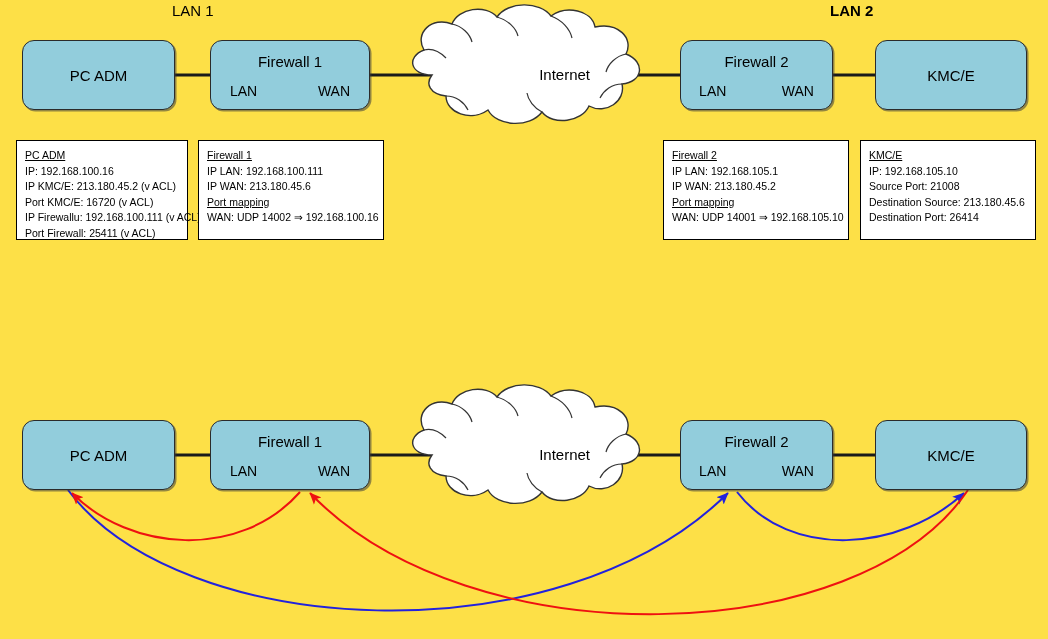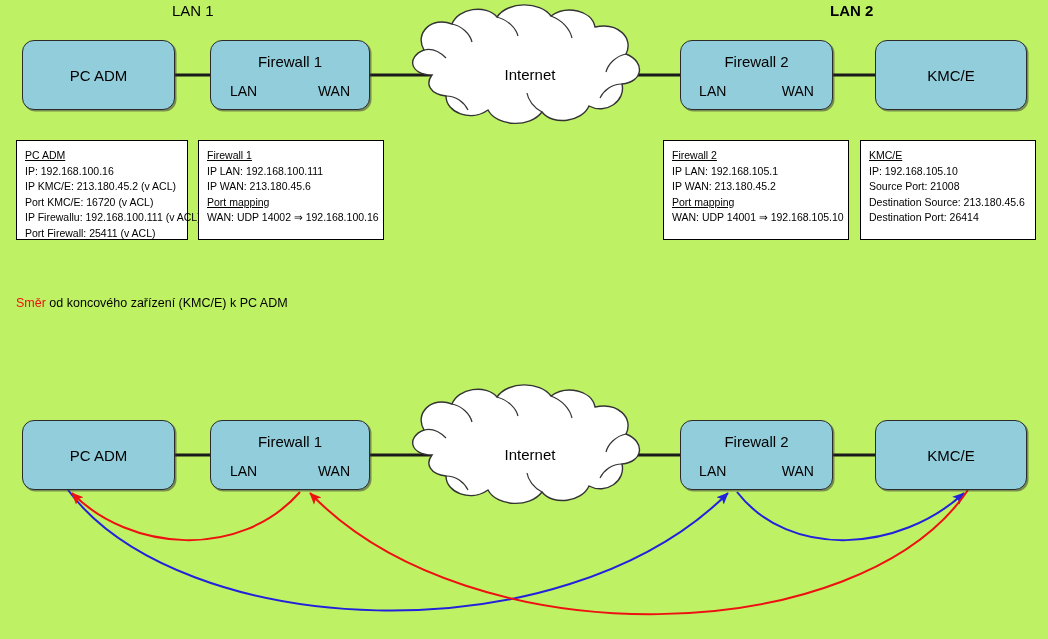--- a/index.html
+++ b/index.html
@@ -9,21 +9,21 @@
   }
   body {
     font-family: "Liberation Sans", sans-serif;
     color: #000000;
   }
   #canvas {
     position: relative;
     width: 1048px;
     height: 639px;
     overflow: hidden;
-    background: #bef264;
+    background: #fde047;
   }
   svg.layer {
     position: absolute;
     left: 0;
     top: 0;
     width: 1048px;
     height: 639px;
     overflow: visible;
   }
   .node {
@@ -58,21 +58,21 @@
     position: absolute;
     font-size: 15px;
     color: #000;
     white-space: nowrap;
   }
   .cloud-label {
     position: absolute;
     font-size: 15px;
     color: #000;
     white-space: nowrap;
-    text-align: center;
+    text-align: right;
   }
 
   .infobox {
     position: absolute;
     box-sizing: border-box;
     background: #ffffff;
     border: 1.4px solid #000000;
     padding: 7px 8px 5px 8px;
     font-size: 10.5px;
     line-height: 15.5px;
@@ -191,23 +191,20 @@
 
   <div class="infobox" style="left:860px; top:140px; width:176px; height:100px;">
     <div class="hdr">KMC/E</div>
     <div class="ln">IP: 192.168.105.10</div>
     <div class="ln">Source Port: 21008</div>
     <div class="ln">Destination Source: 213.180.45.6</div>
     <div class="ln">Destination Port: 26414</div>
   </div>
 
   <div class="legend" style="left:16px; top:294px;">
-    <div class="l-row">
-      <span class="sw-red">Směr</span><span> od koncového zařízení (KMC/E) k PC ADM</span>
-    </div>
   </div>
 
   <svg class="layer" viewBox="0 0 1048 639">
     <defs>
       <marker id="arrow-blue" markerWidth="7" markerHeight="7" refX="5.6" refY="3.1" orient="auto" markerUnits="strokeWidth">
         <path d="M0,0.5 L6,3.1 L0,5.7 L1.4,3.1 Z" fill="#2222dd"></path>
       </marker>
       <marker id="arrow-red" markerWidth="7" markerHeight="7" refX="5.6" refY="3.1" orient="auto" markerUnits="strokeWidth">
         <path d="M0,0.5 L6,3.1 L0,5.7 L1.4,3.1 Z" fill="#ee1111"></path>
       </marker>

